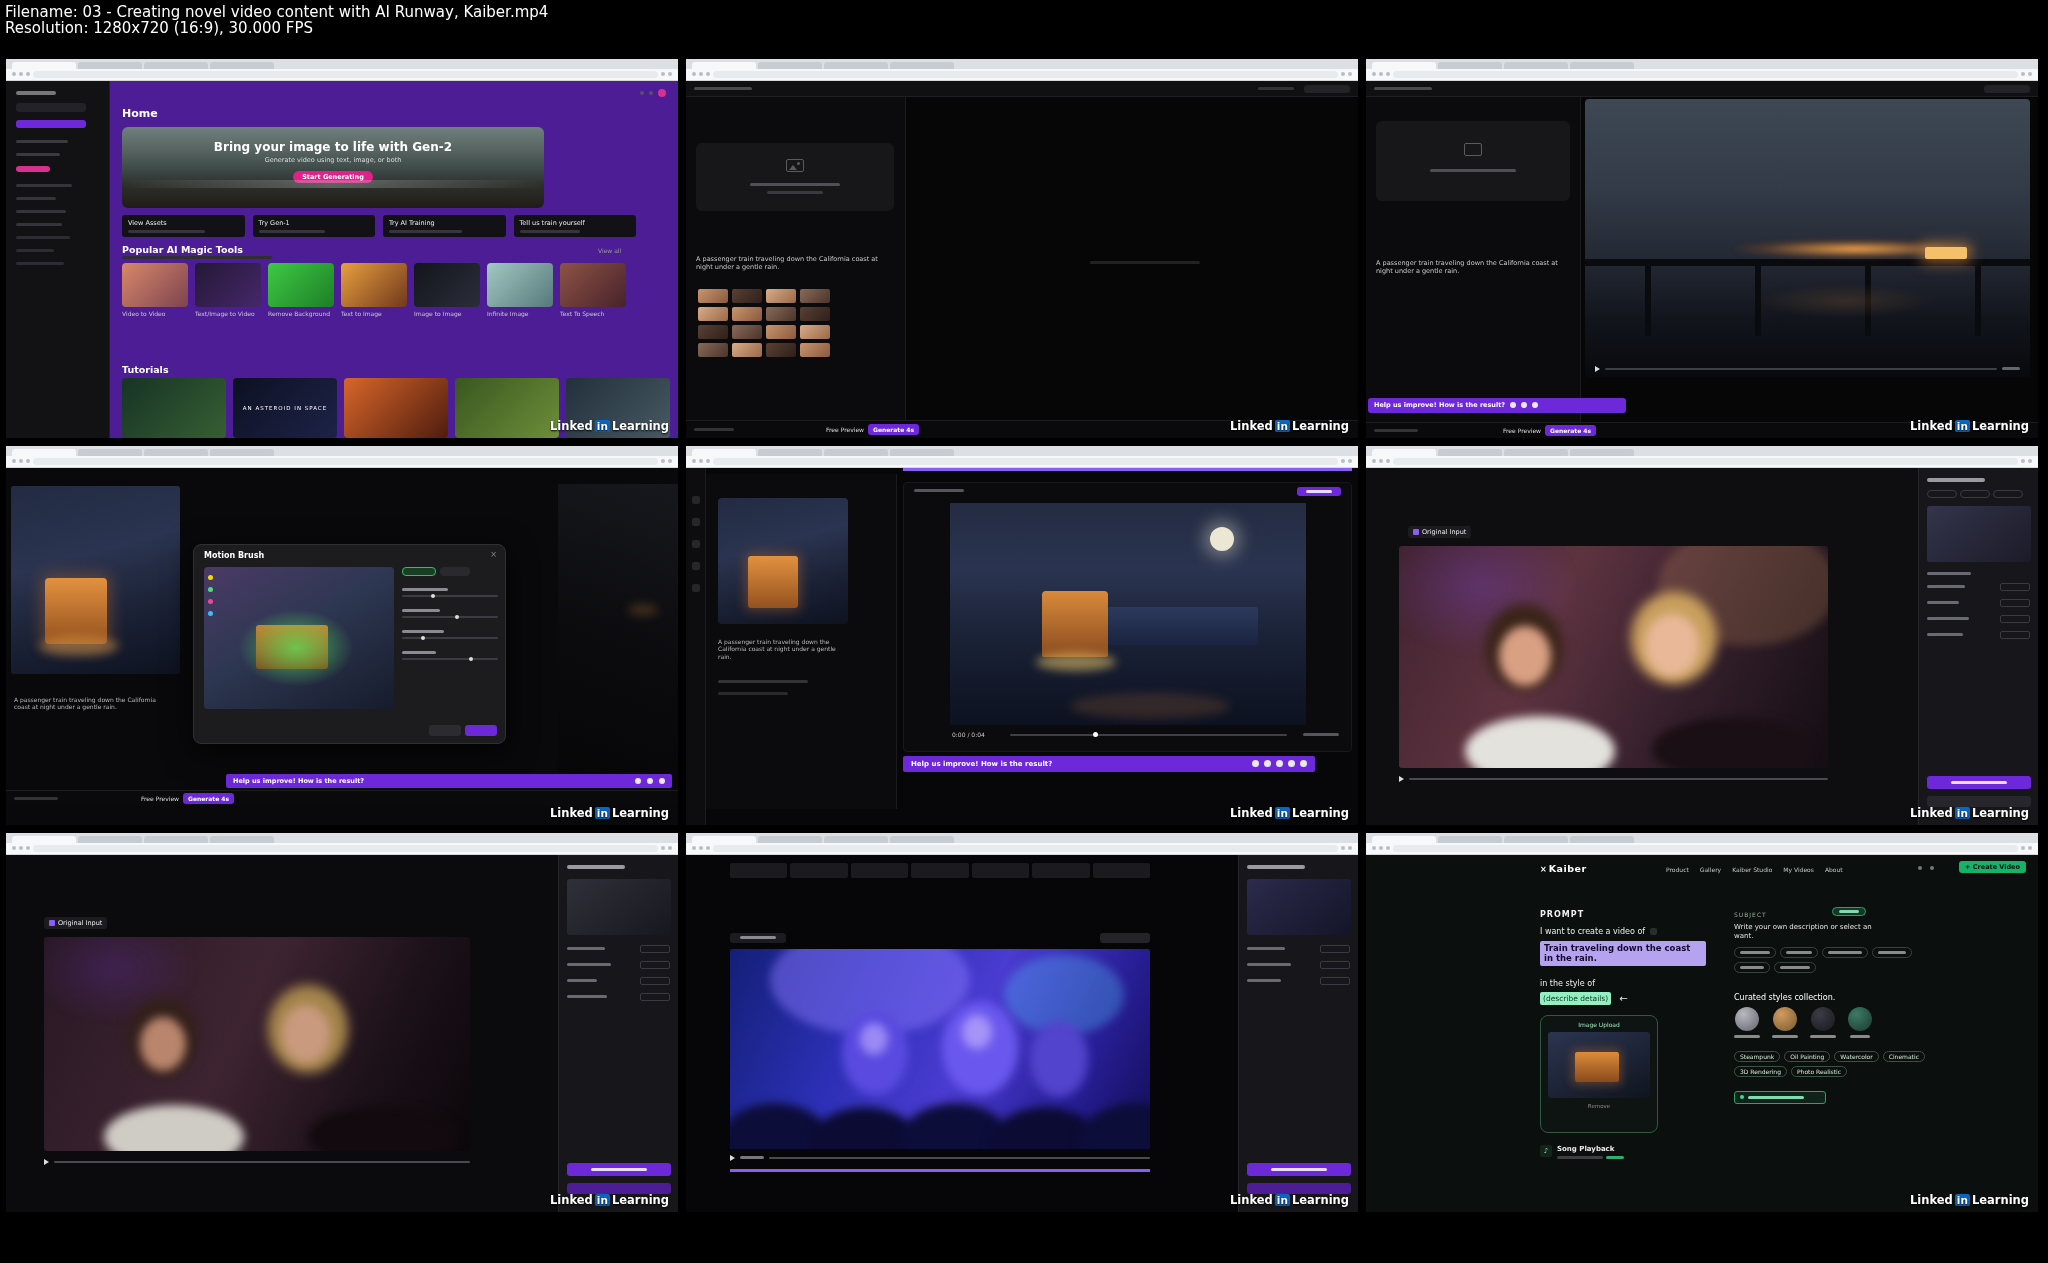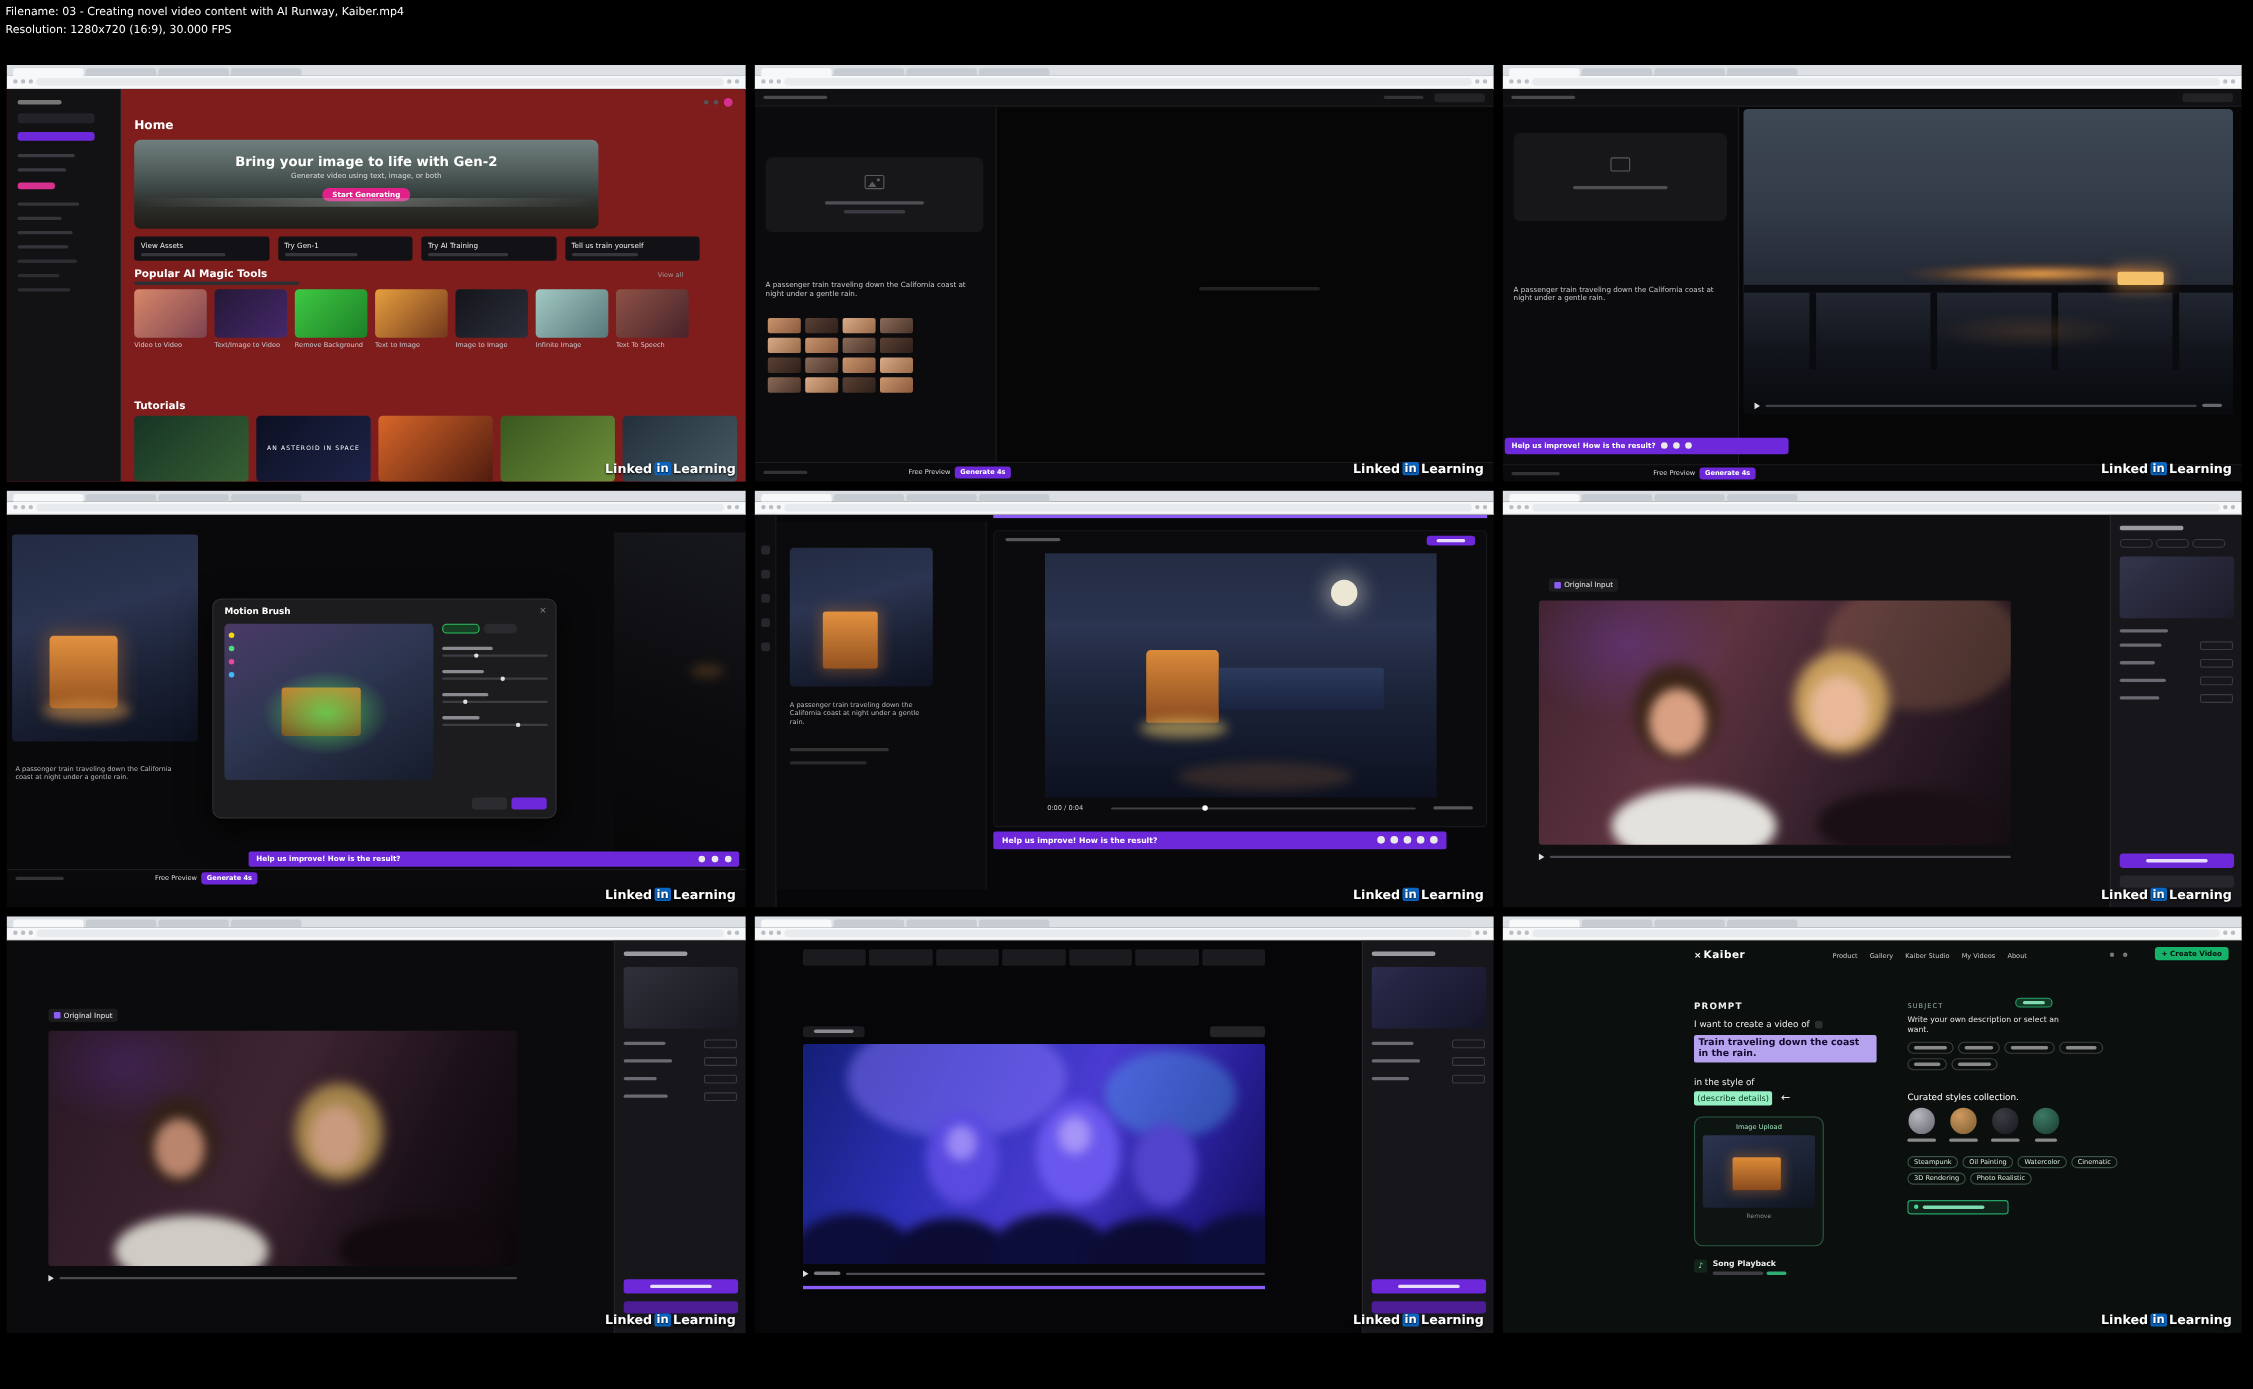--- a/index.html
+++ b/index.html
@@ -1,17 +1,17 @@
 <!DOCTYPE html>
 <html><head>
 <meta charset="utf-8">
 <style>
 *{margin:0;padding:0;box-sizing:border-box}
 html,body{width:2048px;height:1263px;background:#000;font-family:"DejaVu Sans","Liberation Sans",sans-serif;color:#fff;overflow:hidden}
-#meta{padding:4px 5px 0;font-size:10px;line-height:16.3px}
+#meta{padding:4px 5px 0;font-size:15px;line-height:16.3px}
 #grid{display:grid;grid-template-columns:repeat(3,672px);grid-template-rows:repeat(3,379px);gap:8px;padding:22px 6px 0}
 .frame{position:relative;background:#000;overflow:hidden}
 .chrome{position:absolute;top:0;left:0;right:0;height:22px}
 .tabs{height:10px;background:#dce0e5;display:flex;align-items:flex-end;gap:2px;padding:0 6px}
 .tab{width:64px;height:7px;border-radius:3px 3px 0 0;background:#f7f8fa}
 .tab.bg{background:#c7ccd2}
 .addr{height:12px;background:#f7f8fa;display:flex;align-items:center;gap:3px;padding:0 6px;border-bottom:1px solid #d8d8d8}
 .ndot{width:4px;height:4px;border-radius:50%;background:#b9bec4;flex:none}
 .url{flex:1;height:7px;border-radius:4px;background:#e8ebee}
 .content{position:absolute;top:22px;left:0;right:0;bottom:0;background:#0a0a0a;overflow:hidden}
@@ -73,21 +73,21 @@
         </div>
         <div class="addr">
           <span class="ndot"></span>
           <span class="ndot"></span>
           <span class="ndot"></span>
           <span class="url"></span>
           <span class="ndot"></span>
           <span class="ndot"></span>
         </div>
       </div>
-  <div class="content" style="background:#7f1d1d">
+  <div class="content" style="background:#4c1d95">
     <div class="abs" style="left:0;top:0;width:104px;height:100%;background:#121215;border-right:1px solid #222226">
       <div class="bar" style="width:40px;height:4px;background:#777;margin:10px 0 0 10px"></div>
       <div style="width:70px;height:9px;background:#222228;border-radius:3px;margin:8px 0 0 10px"></div>
       <div style="width:70px;height:8px;background:#6d28d9;border-radius:3px;margin:8px 0 0 10px"></div>
       <div class="bar" style="width:52px;height:3px;background:#3a3a40;margin:12px 0 0 10px"></div>
       <div class="bar" style="width:44px;height:3px;background:#3a3a40;margin:10px 0 0 10px"></div>
       <div style="width:34px;height:6px;background:#d6318f;border-radius:3px;margin:10px 0 0 10px"></div>
       <div class="bar" style="width:56px;height:3px;background:#34343a;margin:12px 0 0 10px"></div>
       <div class="bar" style="width:40px;height:3px;background:#34343a;margin:10px 0 0 10px"></div>
       <div class="bar" style="width:50px;height:3px;background:#34343a;margin:10px 0 0 10px"></div>

